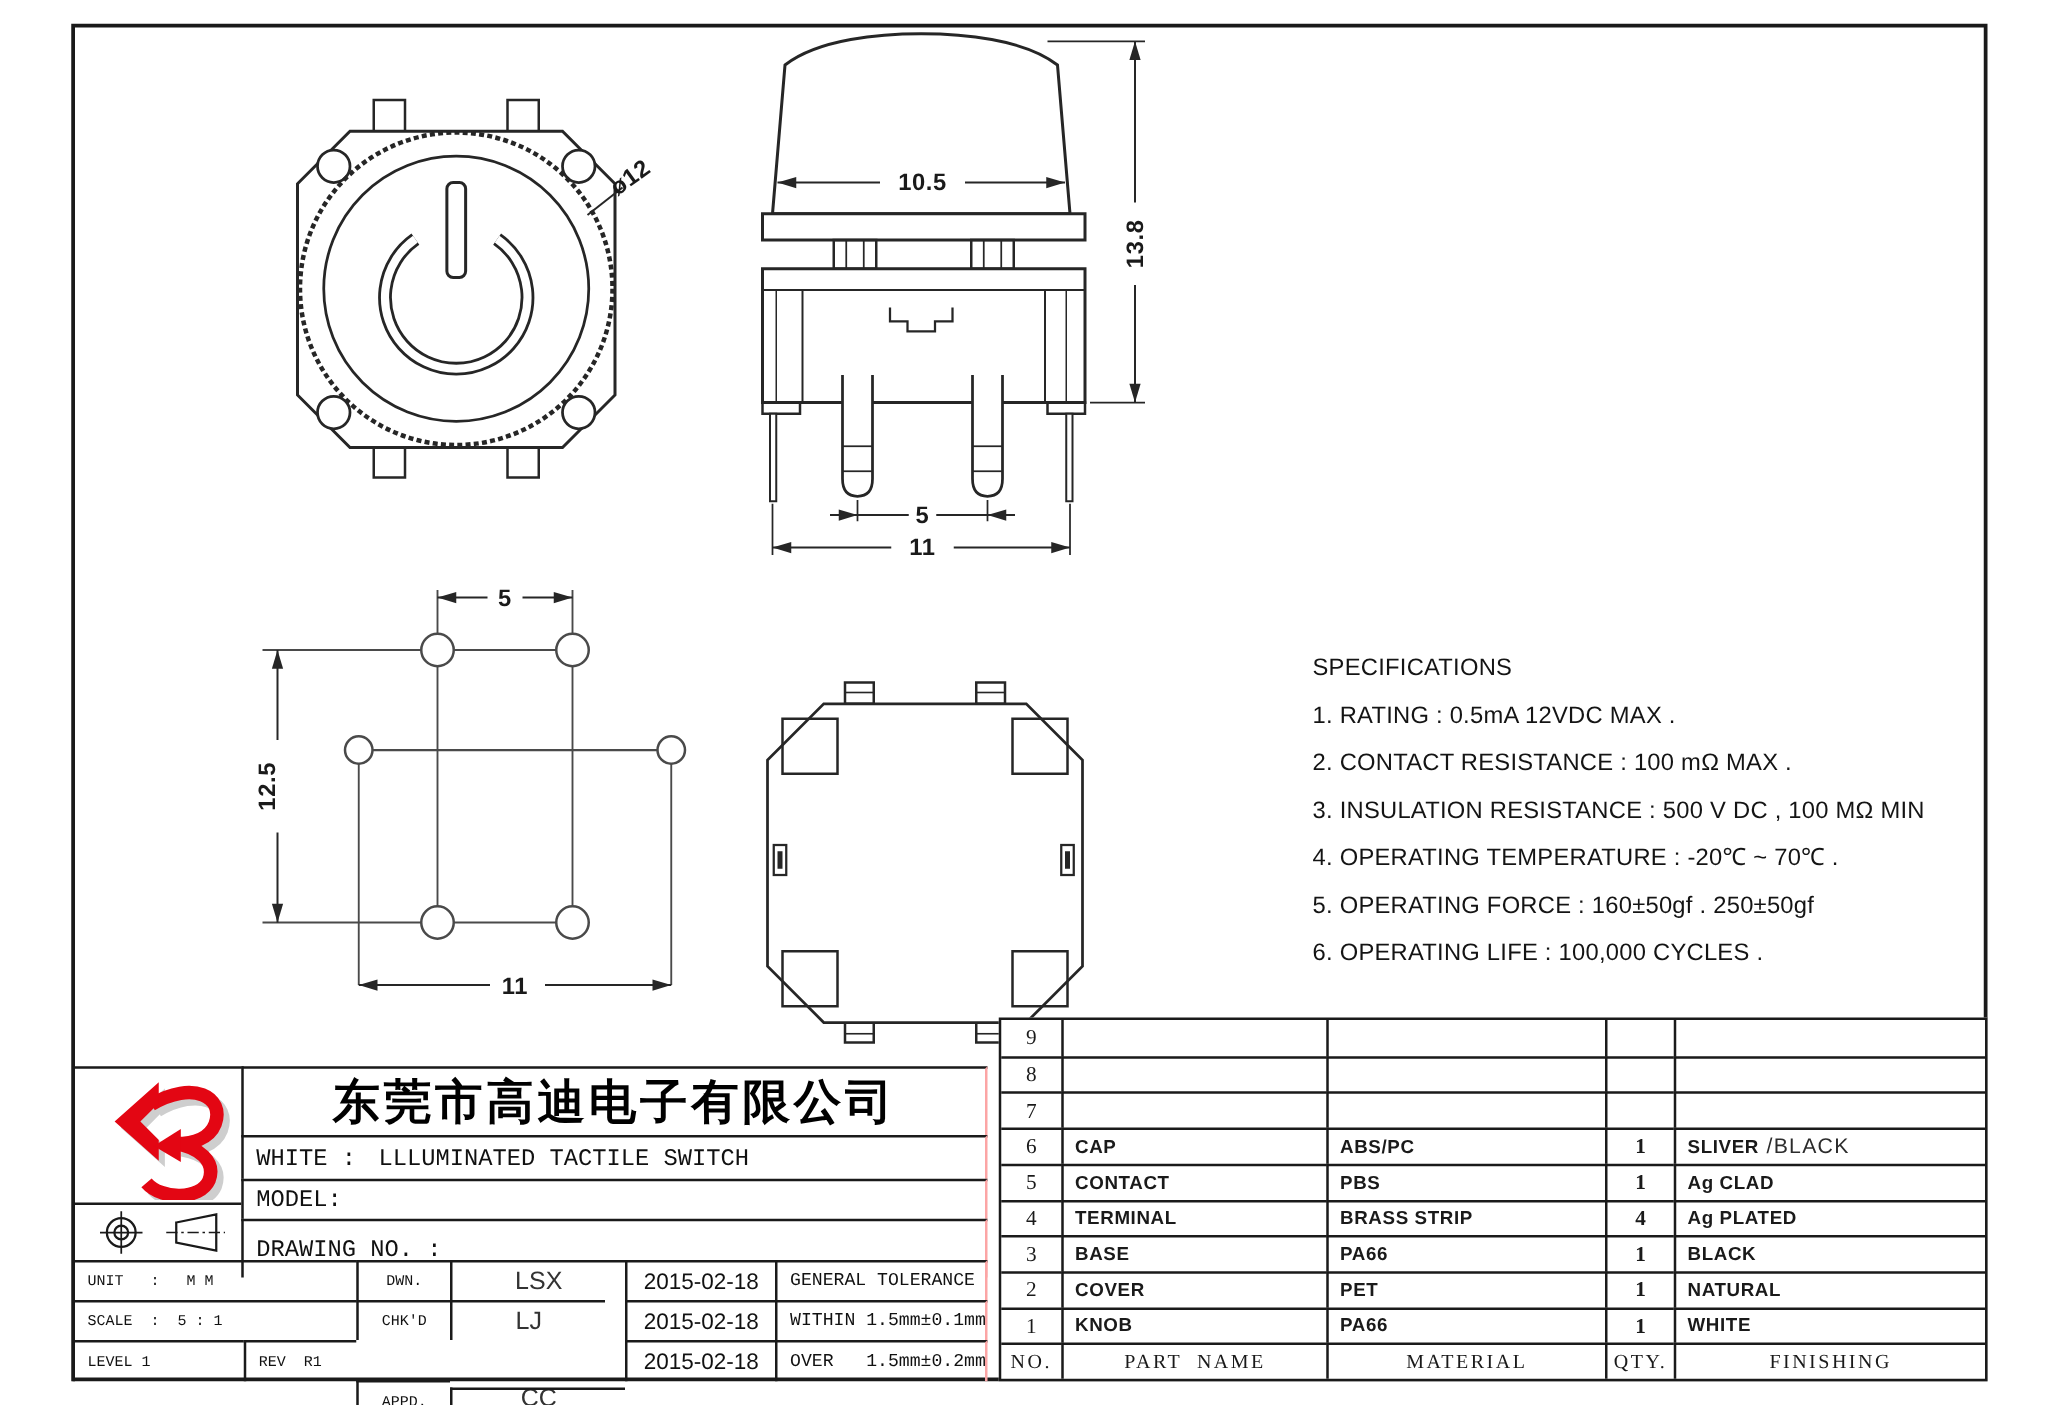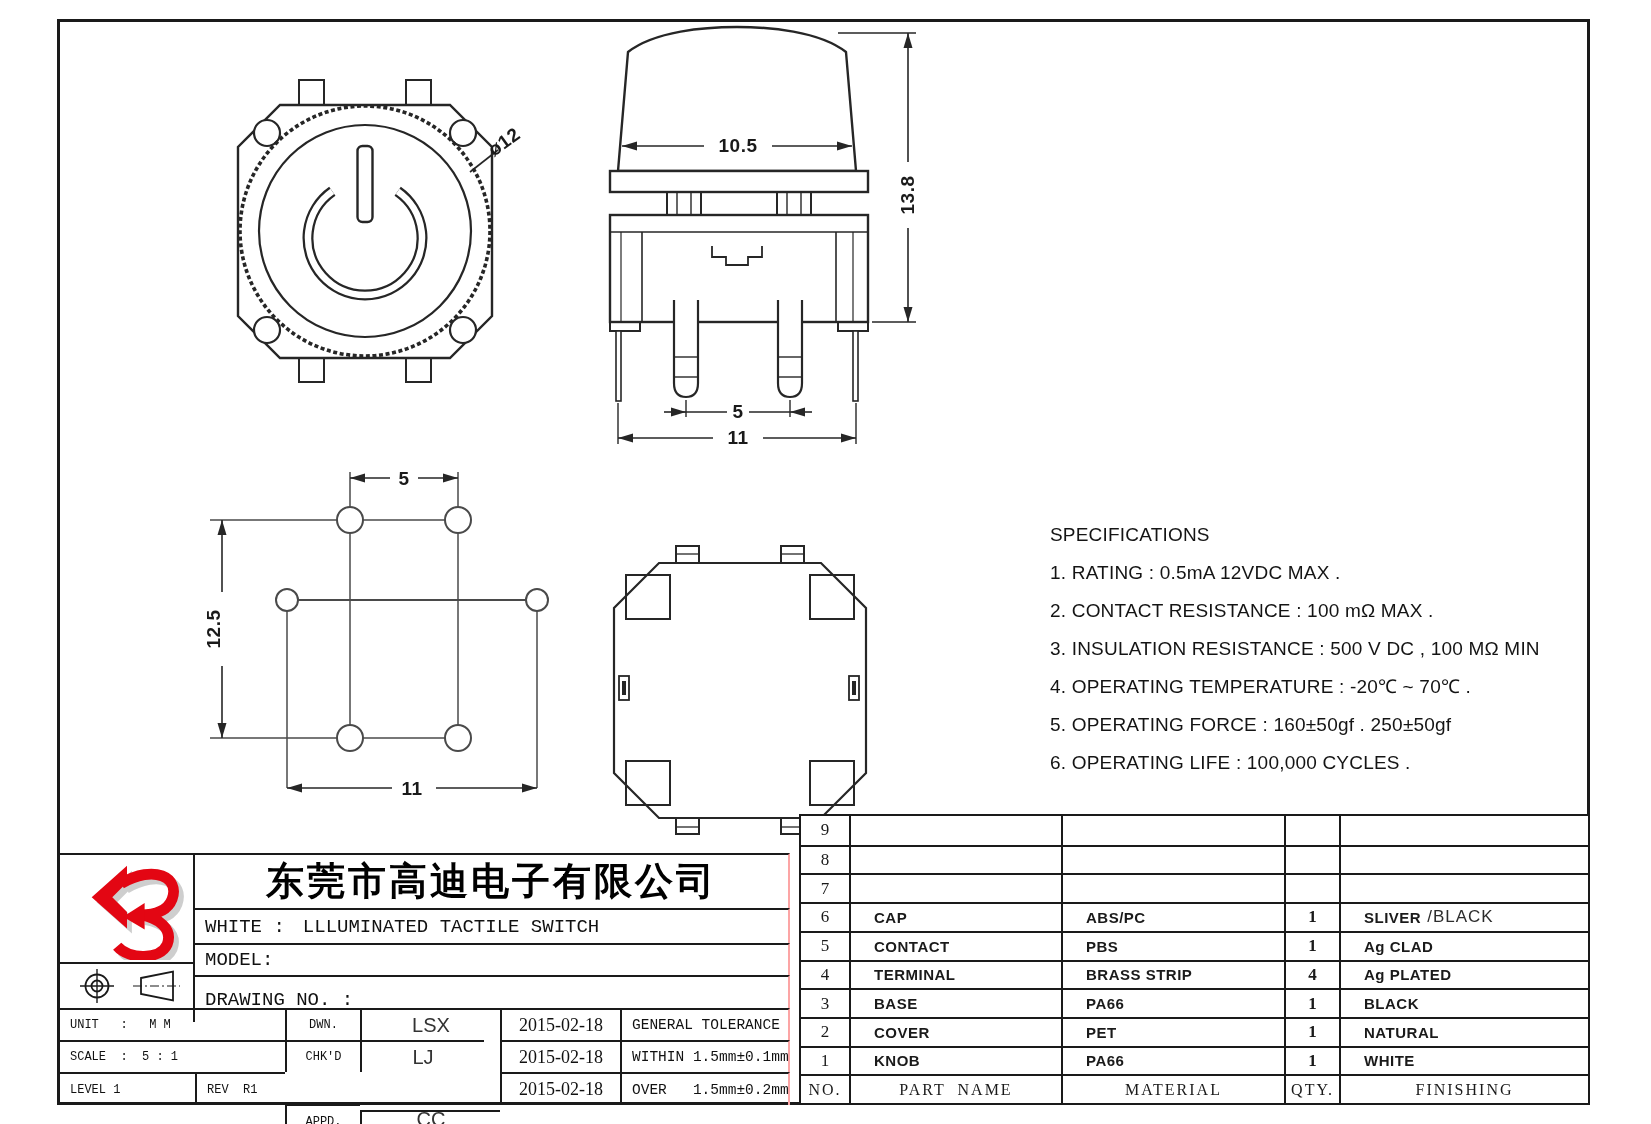--- a/index.html
+++ b/index.html
@@ -28,37 +28,37 @@
     display:flex; align-items:center; white-space:pre; overflow:hidden;
     font-family:"Liberation Mono", monospace; font-size:12px; color:#111;
   }
   .tb.br { border-right:2px solid #fca5a5; }
   .tb.center { justify-content:center; }
   .tb.pad { padding-left:10px; }
   .company-cell { font-family:"Liberation Sans", sans-serif; font-size:38px; font-weight:bold; letter-spacing:3px; color:#000; }
   .title-cell { font-size:19px; }
   .tb-value { margin-left:18px;text-align:right; }
   .sig { font-family:"Liberation Sans", sans-serif; font-size:20px; color:#333; }
-  .datec { font-family:Liberation Serif, serif; font-size:18px; }
+  .datec { font-family:Liberation Sans, sans-serif; font-size:18px; }
   .tolc { font-size:14.5px; }
   
   .parts {
     position:absolute; left:799px; top:814px; width:791px; height:291px;
     border:2px solid #1a1a1a; display:grid;
     grid-template-columns:48px 212px 223px 55px 1fr;
     grid-template-rows:repeat(10, 1fr); background:#fff;
   }
   .pc {
     border-left:2px solid #1a1a1a; border-top:2px solid #1a1a1a;
     display:flex; align-items:center; overflow:hidden; white-space:pre;
   }
   .parts > .pc:nth-child(5n+1) { border-left:none; }
   .parts > .pc:nth-child(-n+5) { border-top:none; }
   .pc.n { justify-content:center; font-family:"Liberation Serif", serif; font-size:17px; }
-  .pc.b { font-family:"Liberation Sans", sans-serif; font-weight:bold; font-size:15px; letter-spacing:0.5px; padding-left:23px; }
+  .pc.b { font-family:"Liberation Sans", sans-serif; font-weight:bold; font-size:15px; letter-spacing:0.5px; padding-left:9px; }
   .pc.q { justify-content:center; font-family:"Liberation Serif", serif; font-size:17px; font-weight:bold; }
   .pc.h { justify-content:center; font-family:"Liberation Serif", serif; font-size:16px; letter-spacing:2px; }
   .fx { margin-left:6px; font-weight:normal; font-family:"Liberation Sans", sans-serif; font-size:17px; color:#2c2c2c; letter-spacing:1px; }
 </style>
 </head>
 <body>
 
 <div class="page">
   <div class="frame"></div>
 

